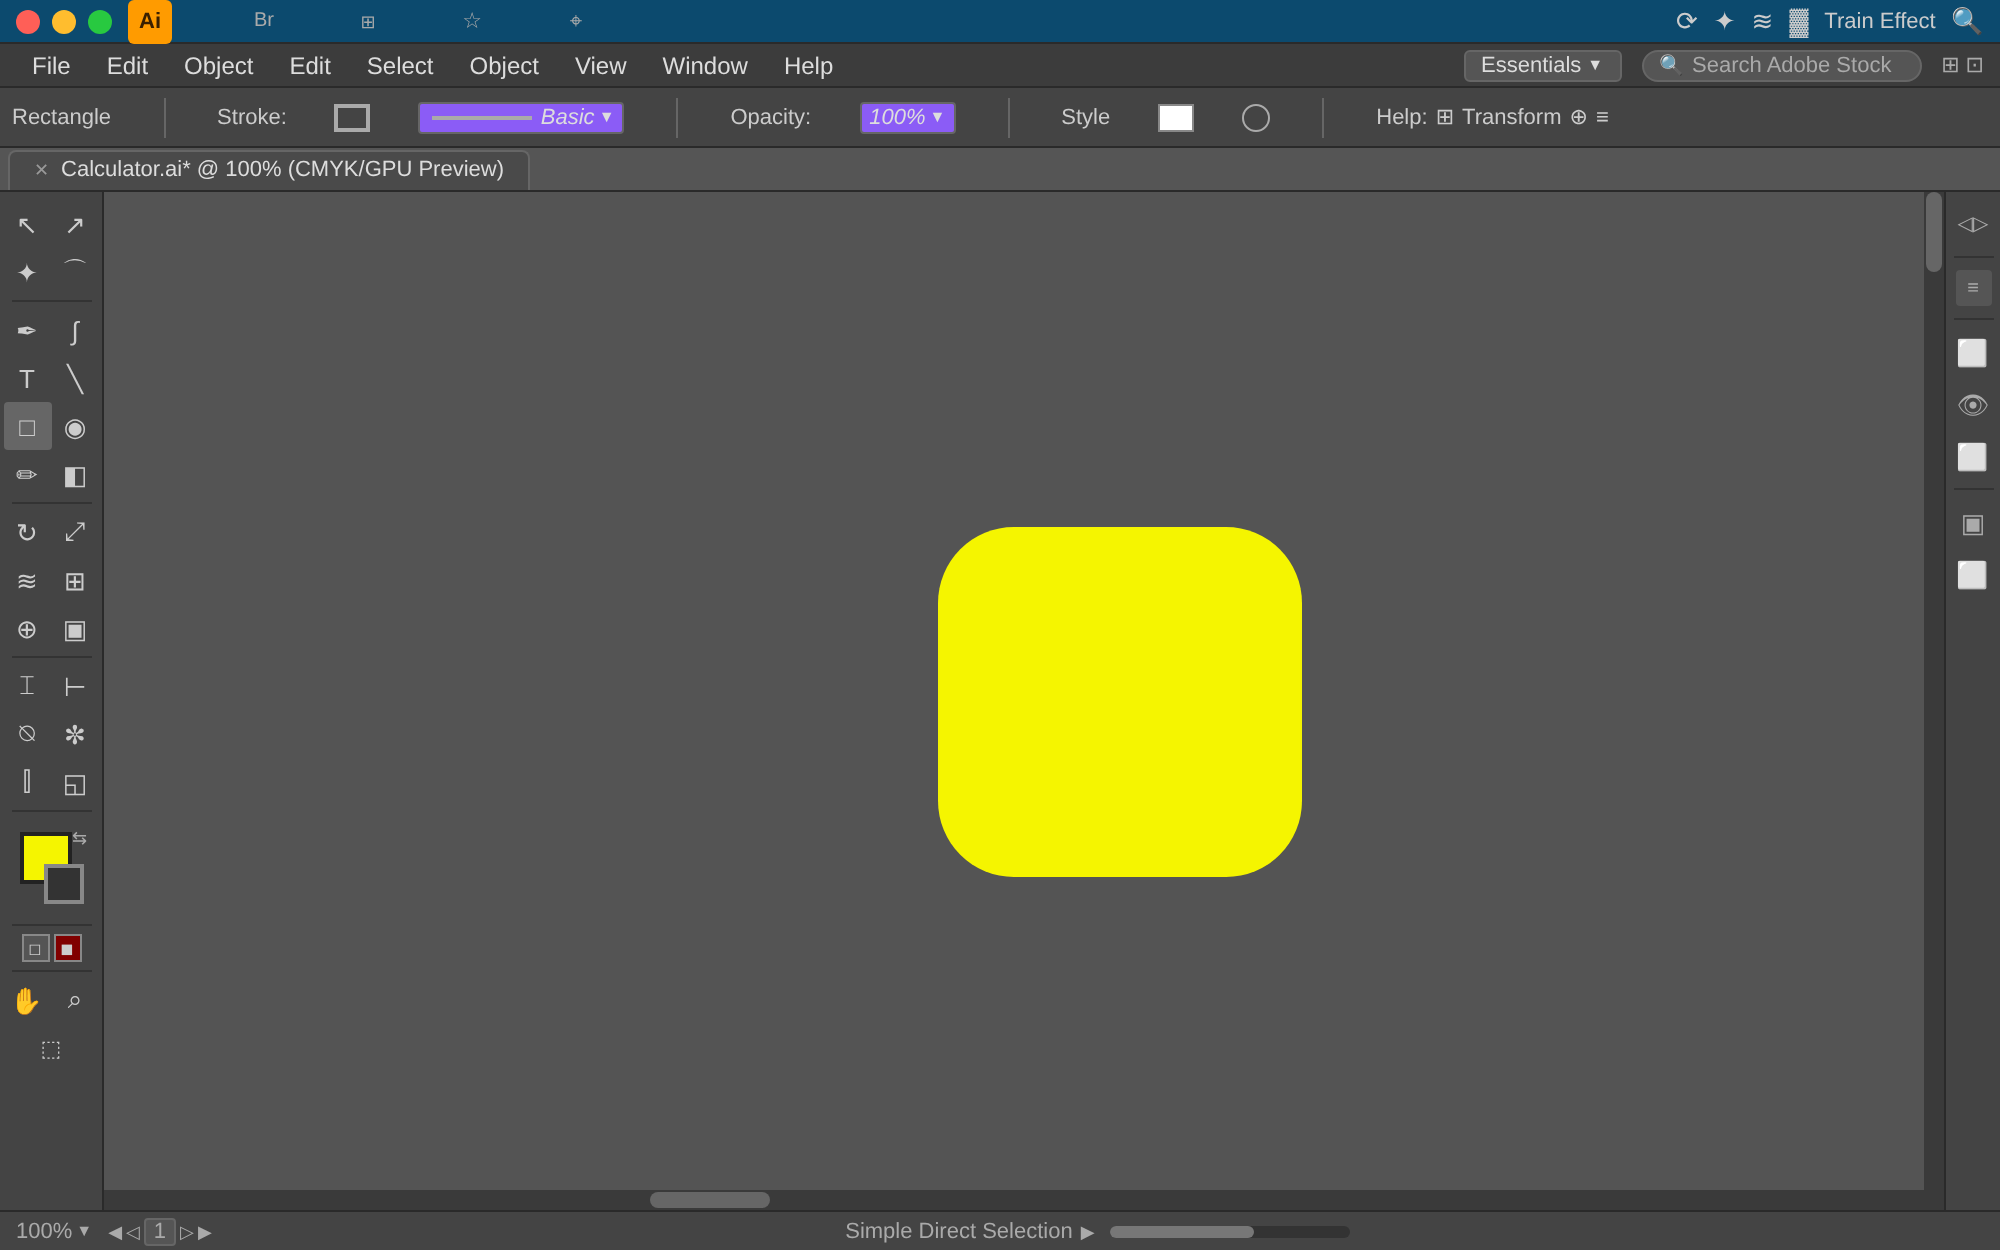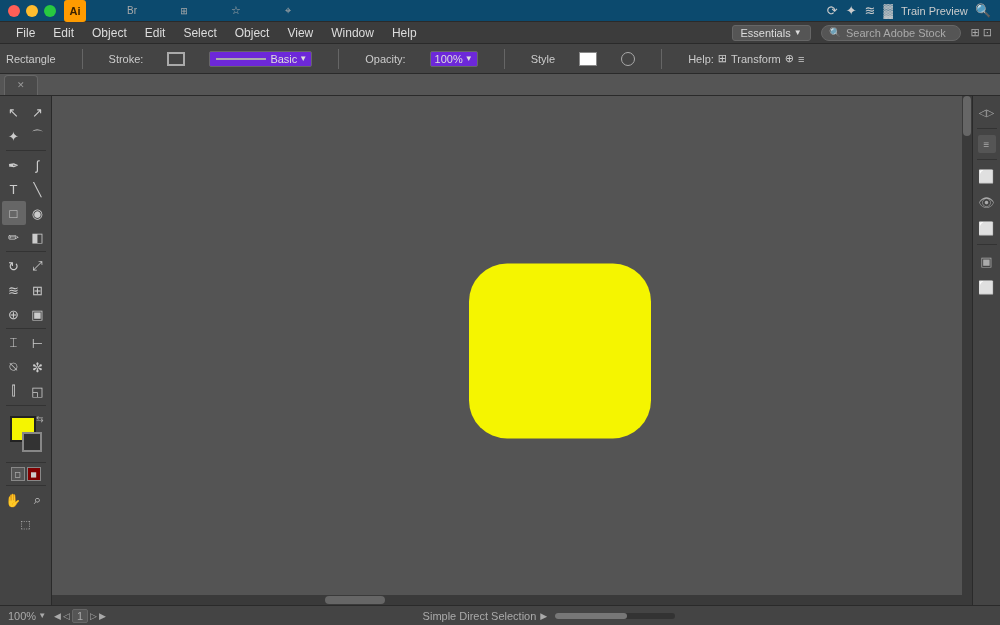--- a/index.html
+++ b/index.html
@@ -38,22 +38,22 @@
     .ai-logo { width: 22px; height: 22px; background: #ff9b00; border-radius: 3px; display: flex; align-items: center; justify-content: center; color: #3a2000; font-weight: bold; font-size: 11px; margin-right: 6px; }
 
     
     #toolbar {
       width: 100%; height: 30px;
       background: #444; border-bottom: 1px solid #2a2a2a;
       display: flex; align-items: center; padding: 0 6px; gap: 24px;
     }
     .tool-label { color: #ccc; font-size: 11px; }
     .tool-dropdown {
-      background: #6d28d9; border: 1px solid #666; color: #ddd; font-size: 11px;
-      padding: 1px 4px; border-radius: 2px; display: flex; align-items: center; gap: 2px;
+      background: #8b5cf6; border: 1px solid #666; color: #ddd; font-size: 11px;
+      padding: 1px 4px; border-radius: 2px; display: flex; align-items: center; gap: 2px; font-style: italic;
     }
     .stroke-preview { width: 50px; height: 2px; background: #aaa; margin: 0 2px; }
     .color-swatch { width: 18px; height: 14px; background: white; border: 1px solid #888; }
     .circle-icon { width: 14px; height: 14px; border-radius: 50%; border: 1px solid #aaa; }
     .toolbar-sep { width: 1px; height: 20px; background: #666; margin: 0 2px; }
     .shape-info { color: #ccc; font-size: 11px; display: flex; align-items: center; gap: 4px; }
 
     
     #tabbar {
       width: 100%; height: 22px;
@@ -152,21 +152,21 @@
     <div class="tb-icon" style="font-size:10px;color:#aaa;">Br</div>
     <div class="tb-icon" style="font-size:9px;color:#aaa;">⊞</div>
     <div class="tb-icon" style="font-size:11px;color:#aaa;">☆</div>
     <div class="tb-icon" style="font-size:11px;color:#aaa;">⌖</div>
   </div>
   <div id="titlebar-right">
     <span class="sys-icon">⟳</span>
     <span class="sys-icon">✦</span>
     <span class="sys-icon">≋</span>
     <span class="sys-icon">▓</span>
-    <span>Train Preview</span>
+    <span>Train Effect</span>
     <span class="sys-icon">🔍</span>
   </div>
 </div>
 
 <div id="menubar">
   <div class="menu-item">File</div>
   <div class="menu-item">Edit</div>
   <div class="menu-item">Object</div>
   <div class="menu-item">Edit</div>
   <div class="menu-item">Select</div>
@@ -216,20 +216,21 @@
     <span style="font-size:11px;">⊞</span>
     <span style="cursor:pointer;">Transform</span>
     <span style="font-size:11px;">⊕</span>
     <span style="font-size:11px;">≡</span>
   </div>
 </div>
 
 <div id="tabbar">
   <div class="tab">
     <span class="tab-close">✕</span>
+    <span>Calculator.ai* @ 100% (CMYK/GPU Preview)</span>
   </div>
 </div>
 
 <div id="main-layout">
 
   <div id="left-toolbar">
     <div class="tool-row">
       <div class="lt-btn" title="Selection">↖</div>
       <div class="lt-btn" title="Direct Selection">↗</div>
     </div>

